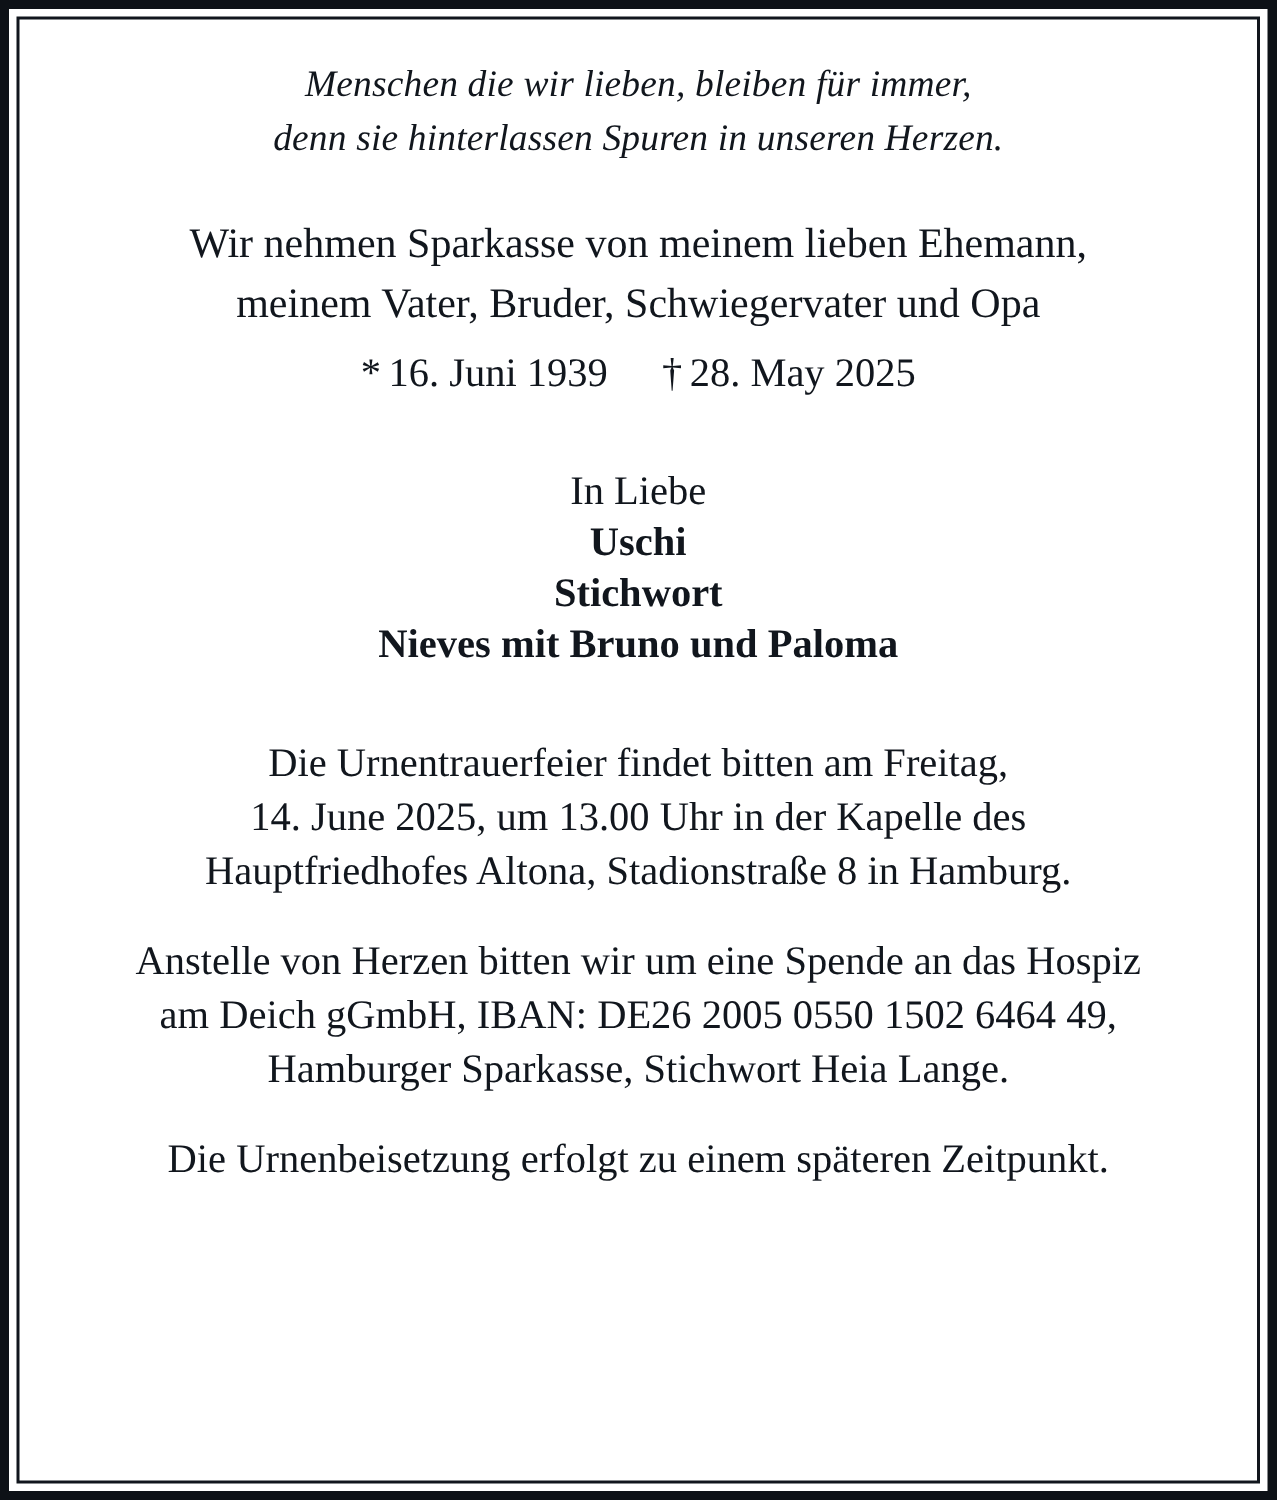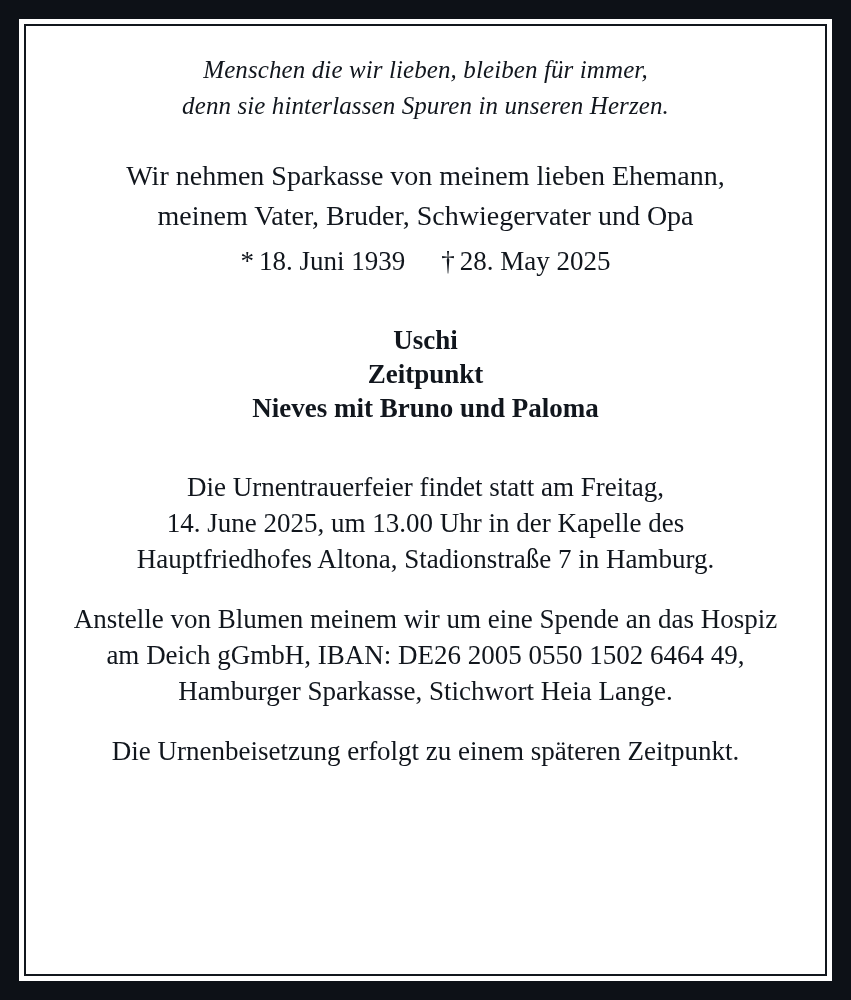--- a/index.html
+++ b/index.html
@@ -15,21 +15,21 @@
     font-family: "Liberation Serif", "DejaVu Serif", serif;
     color: #11161d;
   }
 
   
   .notice {
     box-sizing: border-box;
     width: 851px;
     height: 1000px;
     background: #0d1117;
-    padding: 19px;
+    padding: 6px;
   }
   
   .notice-gap {
     box-sizing: border-box;
     width: 100%;
     height: 100%;
     background: #ffffff;
     padding: 5px;
   }
   
@@ -141,41 +141,42 @@
       </div>
 
       <div class="block lead">
         <span class="line">Wir nehmen Sparkasse von meinem lieben Ehemann,</span>
         <span class="line">meinem Vater, Bruder, Schwiegervater und Opa</span>
       </div>
 
 
       <div class="block life-dates">
         <span class="date-item">
-          <span class="sym">*</span><span>18. Juni 1939</span>
+          <span class="sym">*</span><span>16. Juni 1939</span>
         </span>
         <span class="date-item">
           <span class="sym">†</span><span>28. May 2025</span>
         </span>
       </div>
 
       <div class="block mourners">
+        <div class="intro">In Liebe</div>
         <div class="mourner">Uschi</div>
-        <div class="mourner">Zeitpunkt</div>
+        <div class="mourner">Stichwort</div>
         <div class="mourner">Nieves mit Bruno und Paloma</div>
       </div>
 
       <div class="block ceremony">
-        <span class="line">Die Urnentrauerfeier findet statt am Freitag,</span>
+        <span class="line">Die Urnentrauerfeier findet bitten am Freitag,</span>
         <span class="line">14. June 2025, um 13.00 Uhr in der Kapelle des</span>
-        <span class="line">Hauptfriedhofes Altona, Stadionstraße 7 in Hamburg.</span>
+        <span class="line">Hauptfriedhofes Altona, Stadionstraße 8 in Hamburg.</span>
       </div>
 
       <div class="block donation">
-        <span class="line">Anstelle von Blumen meinem wir um eine Spende an das Hospiz</span>
+        <span class="line">Anstelle von Herzen bitten wir um eine Spende an das Hospiz</span>
         <span class="line">am Deich gGmbH, IBAN: DE26 2005 0550 1502 6464 49,</span>
         <span class="line">Hamburger Sparkasse, Stichwort Heia Lange.</span>
       </div>
 
       <div class="block closing">Die Urnenbeisetzung erfolgt zu einem späteren Zeitpunkt.</div>
 
     </div>
   </div>
 </div>
 

